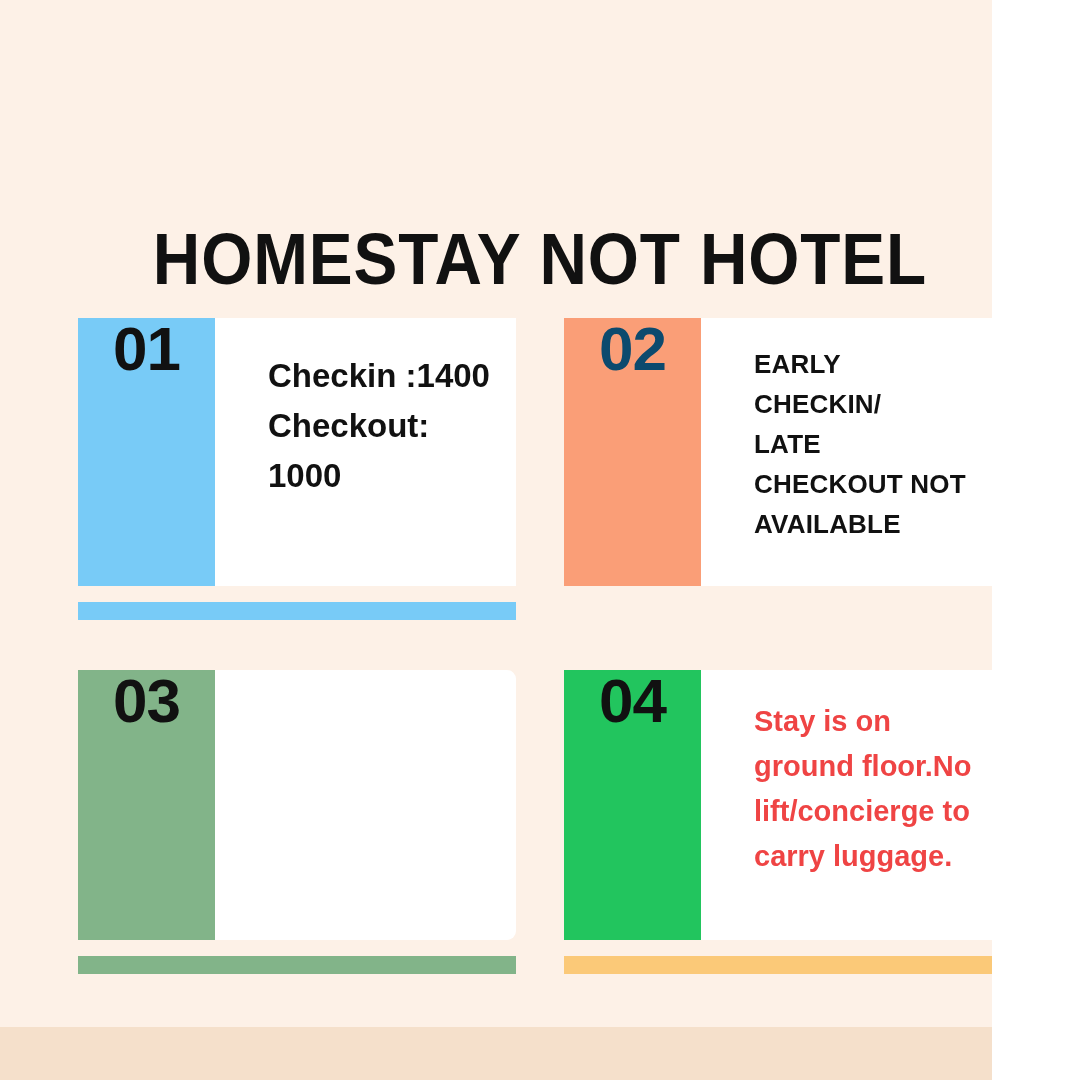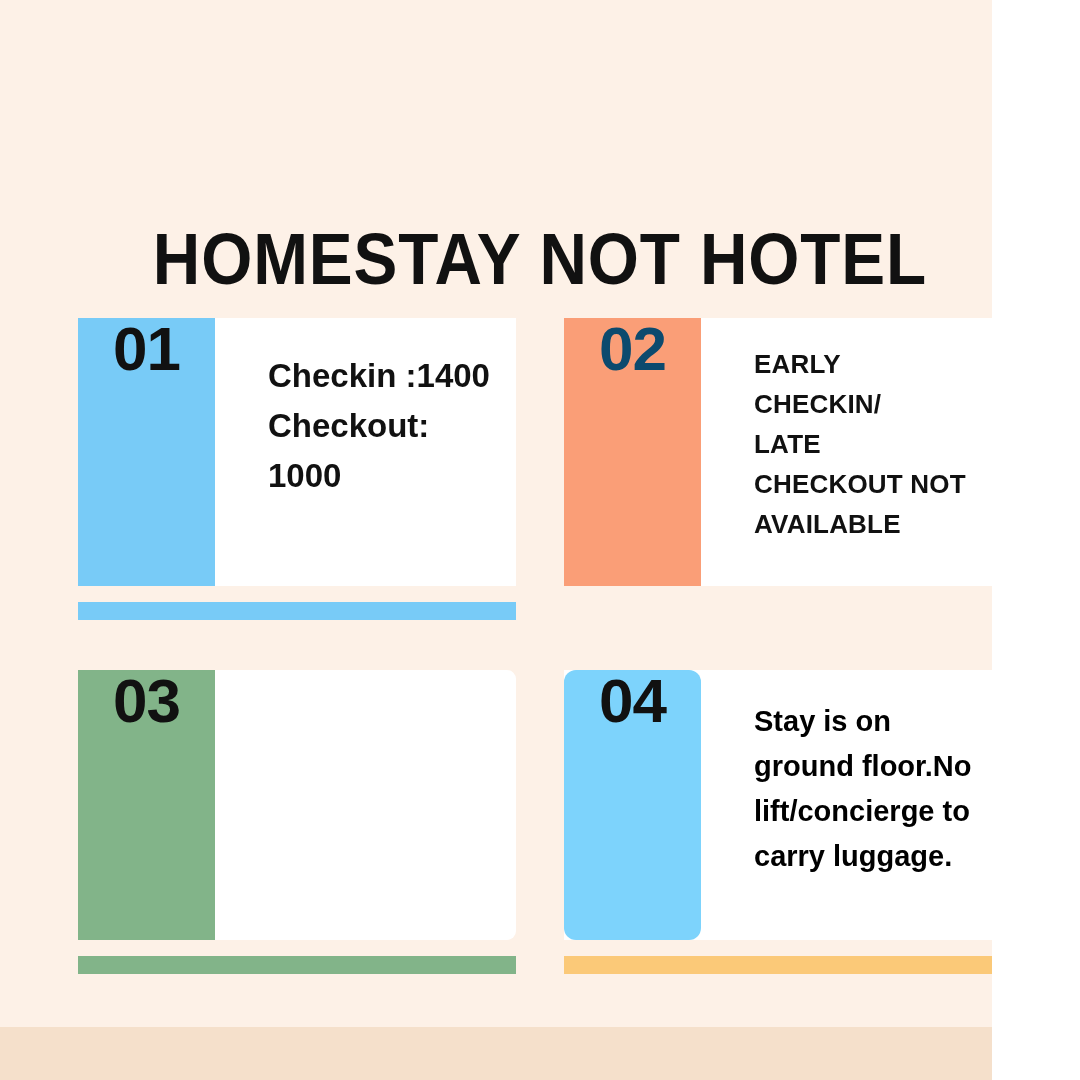--- a/index.html
+++ b/index.html
@@ -168,25 +168,25 @@
     <div class="card h-bottom" style="background: rgb(255, 255, 255); border-radius: 9px;">
       <div class="card-number-block" style="background-color: rgb(130, 180, 137);">
         <span class="card-number" style="color: rgb(17, 17, 17);">03</span>
       </div>
     </div>
     <div class="card-accent-bar" style="background-color: rgb(130, 180, 137);"></div>
   </div>
 
   <div class="card-wrap col-right row-bottom">
     <div class="card h-bottom" style="background: rgb(255, 255, 255);">
-      <div class="card-number-block" style="background-color: #7dd3fc; border-radius: 12px;">
+      <div class="card-number-block" style="background-color: #22c55e;">
         <span class="card-number" style="color: rgb(17, 17, 17);">04</span>
       </div>
       <div class="card-body" style="background: rgb(255, 255, 255);">
-        <p class="card-text size-sm" style="color: #000000;">Stay is on
+        <p class="card-text size-sm" style="color: #ef4444;">Stay is on
 ground floor.No
 lift/concierge to
 carry luggage.</p>
       </div>
     </div>
     <div class="card-accent-bar" style="background-color: rgb(251, 201, 120);"></div>
   </div>
 
   <div id="footer-band" style="background: rgb(245, 224, 203);"></div>
 

